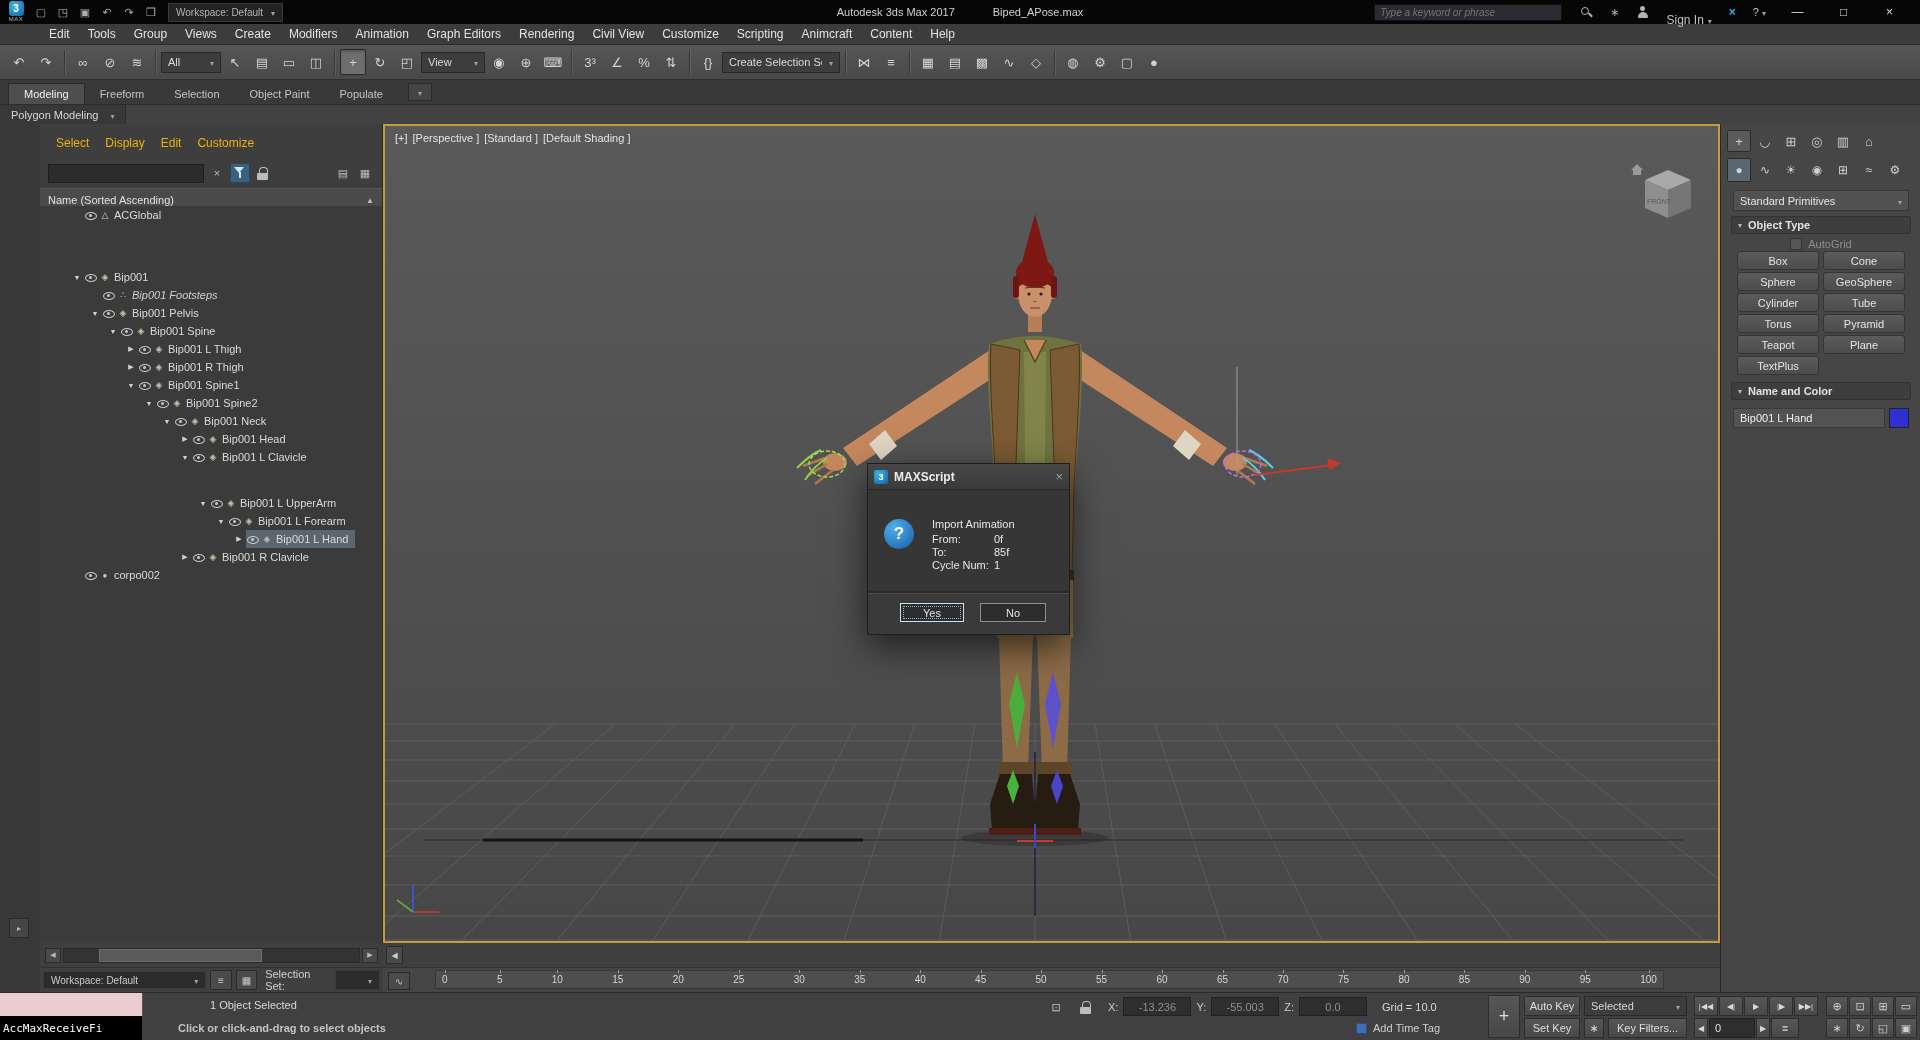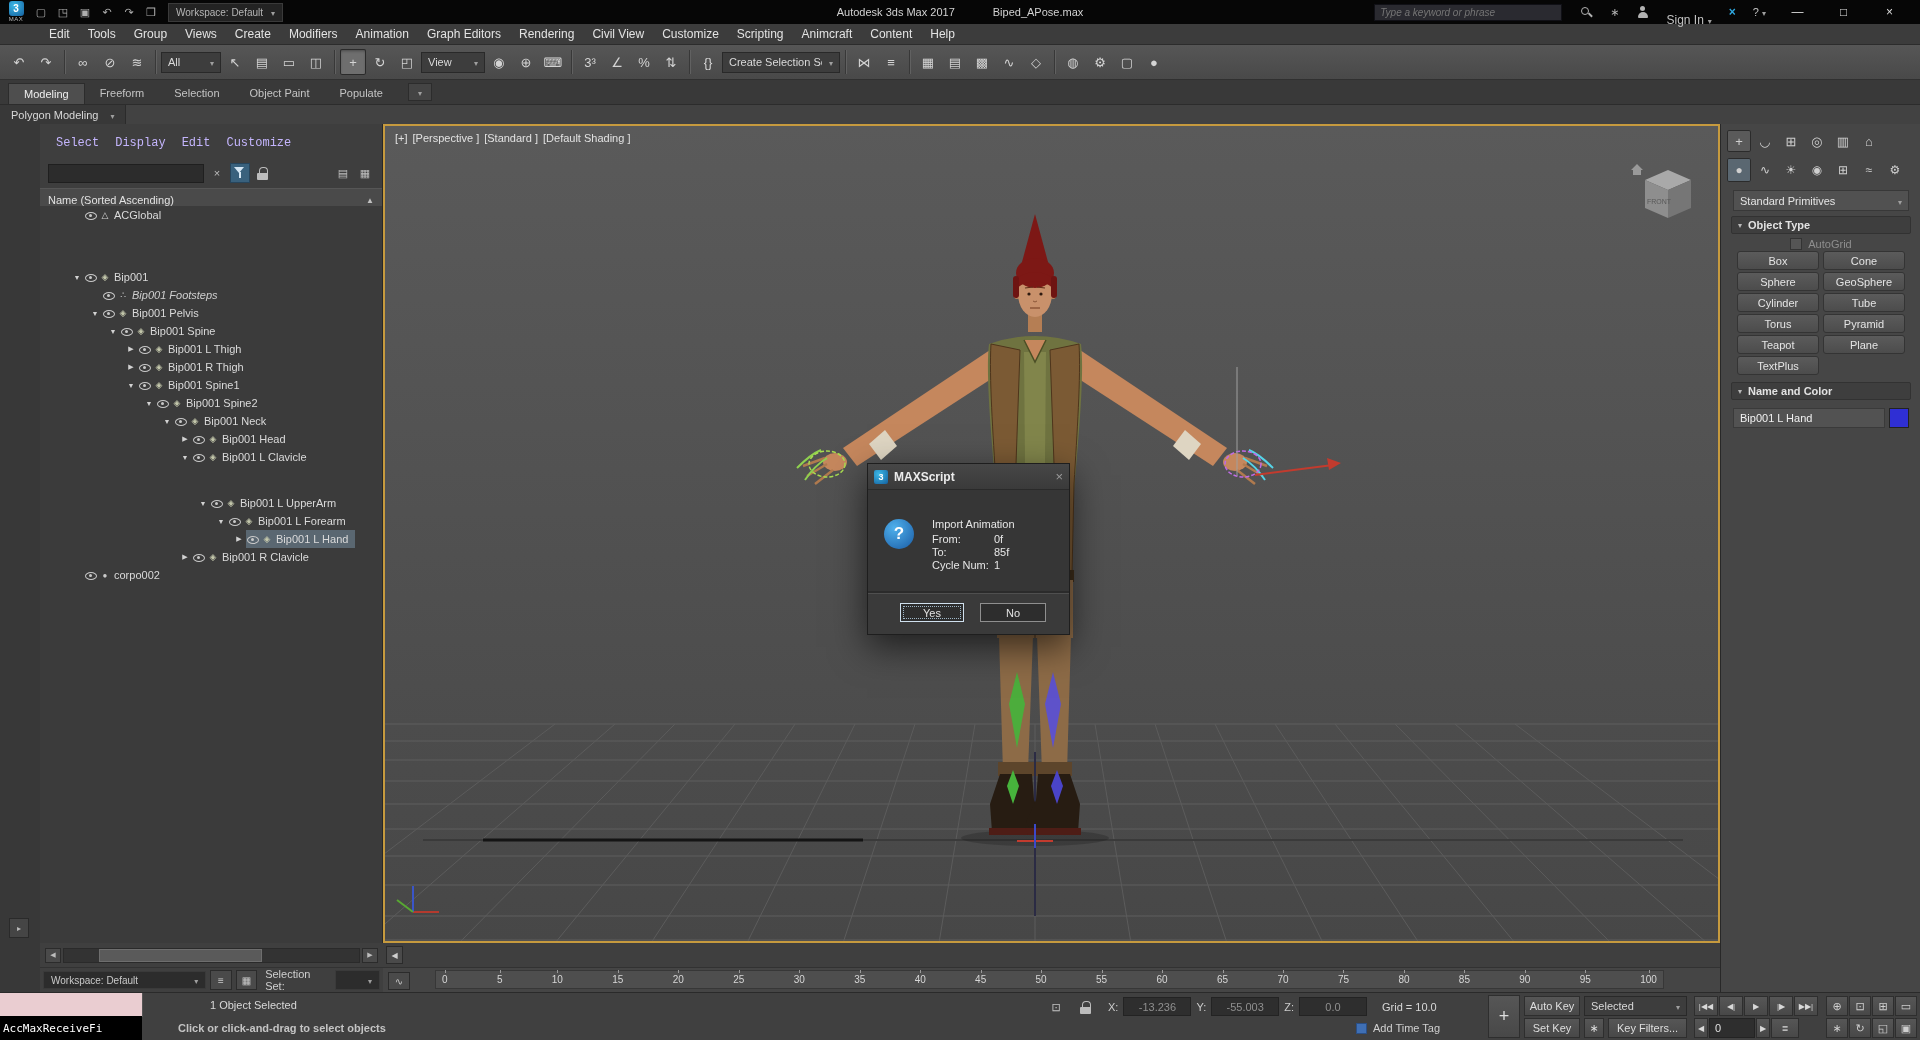--- a/index.html
+++ b/index.html
@@ -62,21 +62,21 @@
         border-right:1px solid #2b2b2b;}
 
   
   .left-strip{position:absolute;left:0;top:124px;width:40px;bottom:48px;background:#383838;border-right:1px solid #2b2b2b;}
   .strip-btn{position:absolute;left:9px;top:794px;width:18px;height:18px;background:#454545;border:1px solid #2a2a2a;
         color:#bbb;font-size:8px;display:flex;align-items:center;justify-content:center;}
 
   
   .explorer{position:absolute;left:40px;top:124px;width:343px;height:819px;background:#3e3e3e;border-right:1px solid #282828;box-sizing:border-box;}
   .exp-menus{height:30px;display:flex;align-items:center;padding:4px 6px 0 8px;}
-  .exp-menu-item{padding:0 8px;font-size:12px;color:#c4b5fd;font-family:Liberation Mono, monospace;}
+  .exp-menu-item{padding:0 8px;font-size:12px;color:#eab308;}
   .exp-search{height:30px;display:flex;align-items:center;gap:4px;padding:0 8px;}
   .exp-input{width:146px;height:17px;background:#2c2c2c;border:1px solid #1f1f1f;color:#ddd;font-size:11px;
         font-family:"Liberation Sans",sans-serif;outline:none;padding:0 4px;}
   .exp-mini{width:18px;height:18px;display:flex;align-items:center;justify-content:center;color:#bdbdbd;font-size:11px;}
   .funnel{width:18px;height:18px;background:#39617d;border:1px solid #27455c;position:relative;}
   .funnel::before{content:"";position:absolute;left:3px;top:3px;border-left:5px solid transparent;border-right:5px solid transparent;
         border-top:6px solid #d4e6f4;}
   .funnel::after{content:"";position:absolute;left:7.5px;top:8px;width:2px;height:6px;background:#d4e6f4;}
   .locki{position:relative;width:15px;height:17px;}
   .locki::before{content:"";position:absolute;left:3.5px;top:2px;width:7px;height:6px;border:1.5px solid #bcbcbc;
@@ -423,21 +423,21 @@
         <div class="tbi">
           <span>▢</span>
         </div>
         <div class="tbi">
           <span>●</span>
         </div>
       </span>
   </div>
 
   <div class="ribbon-tabs">
-    <span style="display:flex;">
+    <span style="display:flex;align-items:flex-end">
 
     <div class="rtab active">Modeling</div>
         <div class="rtab">Freeform</div>
         <div class="rtab">Selection</div>
         <div class="rtab">Object Paint</div>
         <div class="rtab">Populate</div>
       </span>
     <div class="rtab-dd">
         <span class="caret"></span>
       </div>

